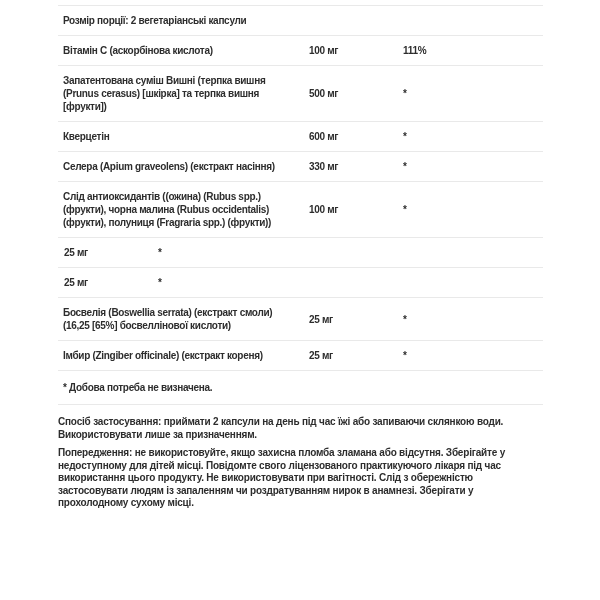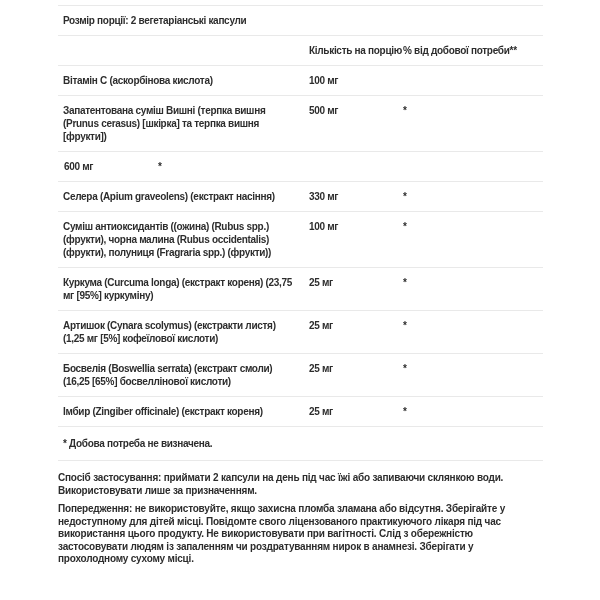--- a/index.html
+++ b/index.html
@@ -20,21 +20,21 @@
   
   .facts {
     border-top: 1px solid #e9e9e9;
     font-size: 10px;
     font-weight: 700;
     line-height: 13px;
     letter-spacing: -0.3px;
   }
   .row {
     display: flex;
-    align-items: flex-start;
+    align-items: center;
     border-bottom: 1px solid #e9e9e9;
     padding: 8px 0;
   }
   .cell { box-sizing: border-box; }
   .cell.name {
     flex: 0 0 245px;
     padding-left: 5px;
     padding-right: 10px;
   }
   .cell.amount {
@@ -60,62 +60,57 @@
 
 <div class="page">
 
   <section class="facts">
 
     <div class="row">
       <div class="cell full">Розмір порції: 2 вегетаріанські капсули</div>
     </div>
 
 
-    <div class="row">
-      <div class="cell name"></div>
-      <div class="cell amount">Кількість на порцію</div>
-      <div class="cell dv">% від добової потреби**</div>
-    </div>
 
     <div class="row">
       <div class="cell name">Вітамін C (аскорбінова кислота)</div>
       <div class="cell amount">100 мг</div>
+      <div class="cell dv">111%</div>
     </div>
 
     <div class="row">
       <div class="cell name">Запатентована суміш Вишні (терпка вишня (Prunus cerasus) [шкірка] та терпка вишня [фрукти])</div>
       <div class="cell amount">500 мг</div>
       <div class="cell dv">*</div>
     </div>
 
     <div class="row">
+      <div class="cell name">Кверцетін</div>
       <div class="cell amount">600 мг</div>
       <div class="cell dv">*</div>
     </div>
 
     <div class="row">
       <div class="cell name">Селера (Apium graveolens) (екстракт насіння)</div>
       <div class="cell amount">330 мг</div>
       <div class="cell dv">*</div>
     </div>
 
     <div class="row">
-      <div class="cell name">Суміш антиоксидантів ((ожина) (Rubus spp.) (фрукти), чорна малина (Rubus occidentalis) (фрукти), полуниця (Fragraria spp.) (фрукти))</div>
+      <div class="cell name">Слід антиоксидантів ((ожина) (Rubus spp.) (фрукти), чорна малина (Rubus occidentalis) (фрукти), полуниця (Fragraria spp.) (фрукти))</div>
       <div class="cell amount">100 мг</div>
       <div class="cell dv">*</div>
     </div>
 
     <div class="row">
-      <div class="cell name">Куркума (Curcuma longa) (екстракт кореня) (23,75 мг [95%] куркуміну)</div>
       <div class="cell amount">25 мг</div>
       <div class="cell dv">*</div>
     </div>
 
     <div class="row">
-      <div class="cell name">Артишок (Cynara scolymus) (екстракти листя) (1,25 мг [5%] кофеїлової кислоти)</div>
       <div class="cell amount">25 мг</div>
       <div class="cell dv">*</div>
     </div>
 
     <div class="row">
       <div class="cell name">Босвелія (Boswellia serrata) (екстракт смоли) (16,25 [65%] босвеллінової кислоти)</div>
       <div class="cell amount">25 мг</div>
       <div class="cell dv">*</div>
     </div>
 

